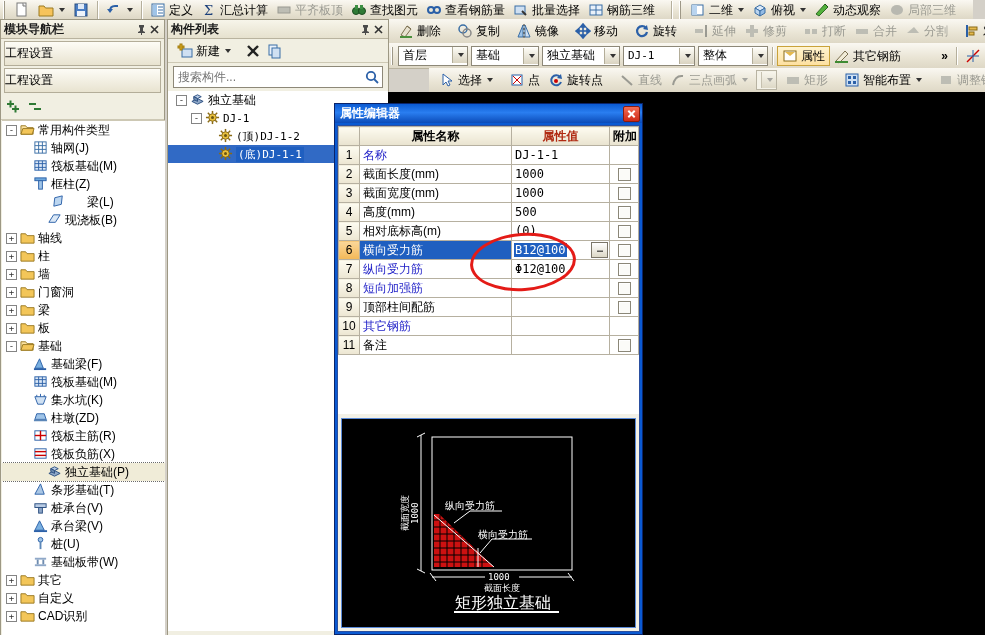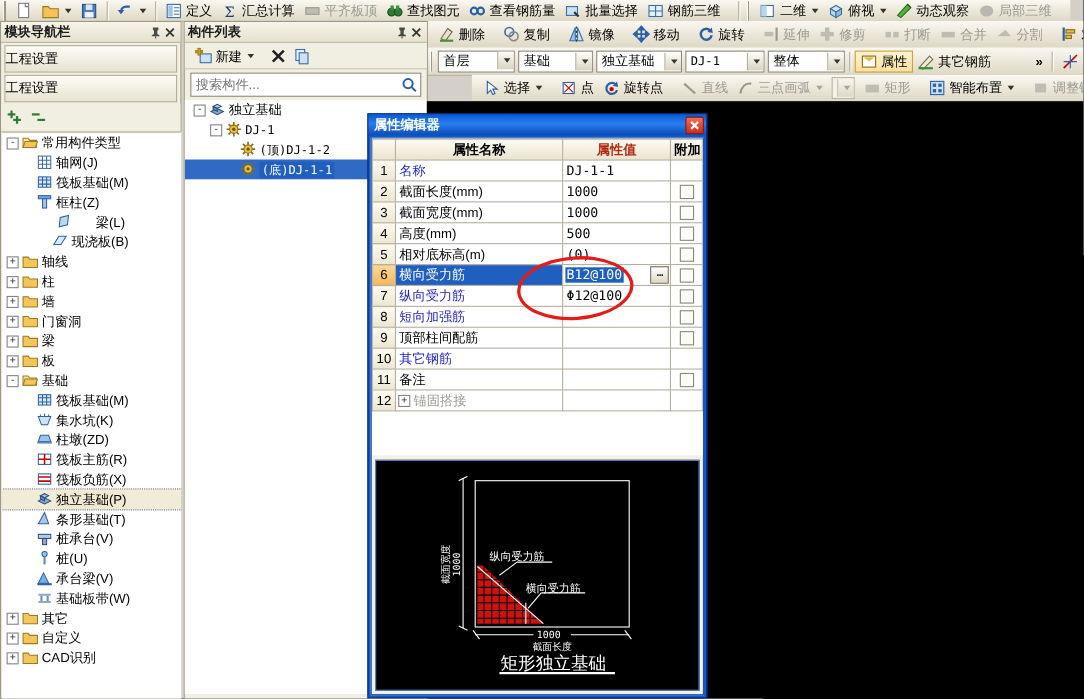--- a/index.html
+++ b/index.html
@@ -660,20 +660,28 @@
         <span class="exp">-</span>
         <span class="ico" style="width: 15px; flex: 0 0 15px; margin-right: 3px;"><svg width="15" height="15" viewBox="0 0 16 16">
             <path d="M1 4h5l1.5 2H14v7H1z" fill="#fbe2a0" stroke="#9a7a22"></path>
             <path d="M3 7h12l-2 6H1z" fill="#f3c659" stroke="#9a7a22"></path>
           </svg></span>
         <span>基础</span>
       </div>
       <div class="row" style="padding-left: 19px;">
         <span style="width: 12px; flex: 0 0 12px;"></span>
         <span class="ico" style="width: 15px; flex: 0 0 15px; margin-right: 3px;"><svg width="15" height="15" viewBox="0 0 16 16">
+            <polygon points="2,13 7,3 11,13" fill="#7ab0e0" stroke="#2b60a8"></polygon>
+            <rect x="1" y="13" width="13" height="2" fill="#2b60a8"></rect>
+          </svg></span>
+        <span>基础梁(F)</span>
+      </div>
+      <div class="row" style="padding-left: 19px;">
+        <span style="width: 12px; flex: 0 0 12px;"></span>
+        <span class="ico" style="width: 15px; flex: 0 0 15px; margin-right: 3px;"><svg width="15" height="15" viewBox="0 0 16 16">
             <rect x="2" y="3" width="12" height="10" fill="#dbe8f6" stroke="#2b60a8"></rect>
             <line x1="2" y1="6" x2="14" y2="6" stroke="#2b60a8"></line>
             <line x1="2" y1="10" x2="14" y2="10" stroke="#2b60a8"></line>
             <line x1="6" y1="3" x2="6" y2="13" stroke="#2b60a8"></line>
             <line x1="10" y1="3" x2="10" y2="13" stroke="#2b60a8"></line>
           </svg></span>
         <span>筏板基础(M)</span>
       </div>
       <div class="row" style="padding-left: 19px;">
         <span style="width: 12px; flex: 0 0 12px;"></span>
@@ -704,21 +712,21 @@
       </div>
       <div class="row" style="padding-left: 19px;">
         <span style="width: 12px; flex: 0 0 12px;"></span>
         <span class="ico" style="width: 15px; flex: 0 0 15px; margin-right: 3px;"><svg width="15" height="15" viewBox="0 0 16 16">
             <rect x="2" y="3" width="12" height="10" fill="#fff" stroke="#2b60a8"></rect>
             <line x1="2" y1="6" x2="14" y2="6" stroke="#c00" stroke-width="1.5"></line>
             <line x1="2" y1="10" x2="14" y2="10" stroke="#c00" stroke-width="1.5"></line>
           </svg></span>
         <span>筏板负筋(X)</span>
       </div>
-      <div class="row selrow" style="padding-left: 19px;">
+      <div class="row selrow" style="padding-left: 33px;">
         <span style="width: 12px; flex: 0 0 12px;"></span>
         <span class="ico" style="width: 15px; flex: 0 0 15px; margin-right: 3px;"><svg width="15" height="15" viewBox="0 0 16 16">
             <polygon points="2,10 8,7 14,10 8,13" fill="#8fa8c8" stroke="#2b4e80"></polygon>
             <polygon points="4,5 8,3 12,5 8,7" fill="#b8cbe4" stroke="#2b4e80"></polygon>
             <polygon points="4,5 4,8 8,10 8,7" fill="#6f8cb0" stroke="#2b4e80"></polygon>
           </svg></span>
         <span style="background: rgb(239, 233, 212);">独立基础(P)</span>
       </div>
       <div class="row" style="padding-left: 19px;">
         <span style="width: 12px; flex: 0 0 12px;"></span>
@@ -731,32 +739,32 @@
         <span style="width: 12px; flex: 0 0 12px;"></span>
         <span class="ico" style="width: 15px; flex: 0 0 15px; margin-right: 3px;"><svg width="15" height="15" viewBox="0 0 16 16">
             <rect x="2" y="4" width="12" height="4" fill="#b8cbe4" stroke="#2b4e80"></rect>
             <rect x="6" y="8" width="4" height="6" fill="#8fa8c8" stroke="#2b4e80"></rect>
           </svg></span>
         <span>桩承台(V)</span>
       </div>
       <div class="row" style="padding-left: 19px;">
         <span style="width: 12px; flex: 0 0 12px;"></span>
         <span class="ico" style="width: 15px; flex: 0 0 15px; margin-right: 3px;"><svg width="15" height="15" viewBox="0 0 16 16">
+            <polygon points="2,13 7,3 12,13" fill="#7ab0e0" stroke="#2b60a8"></polygon>
+            <rect x="1" y="13" width="14" height="2" fill="#2b60a8"></rect>
+          </svg></span>
+        <span>承台梁(V)</span>
+      </div>
+      <div class="row" style="padding-left: 19px;">
+        <span style="width: 12px; flex: 0 0 12px;"></span>
+        <span class="ico" style="width: 15px; flex: 0 0 15px; margin-right: 3px;"><svg width="15" height="15" viewBox="0 0 16 16">
             <circle cx="8" cy="4" r="2.5" fill="#9fc4e8" stroke="#2b60a8"></circle>
             <rect x="7" y="6" width="2" height="8" fill="#5c87b8"></rect>
           </svg></span>
         <span>桩(U)</span>
-      </div>
-      <div class="row" style="padding-left: 19px;">
-        <span style="width: 12px; flex: 0 0 12px;"></span>
-        <span class="ico" style="width: 15px; flex: 0 0 15px; margin-right: 3px;"><svg width="15" height="15" viewBox="0 0 16 16">
-            <polygon points="2,13 7,3 12,13" fill="#7ab0e0" stroke="#2b60a8"></polygon>
-            <rect x="1" y="13" width="14" height="2" fill="#2b60a8"></rect>
-          </svg></span>
-        <span>承台梁(V)</span>
       </div>
       <div class="row" style="padding-left: 19px;">
         <span style="width: 12px; flex: 0 0 12px;"></span>
         <span class="ico" style="width: 15px; flex: 0 0 15px; margin-right: 3px;"><svg width="15" height="15" viewBox="0 0 16 16">
             <rect x="2" y="4" width="12" height="2" fill="#8fa8c8"></rect>
             <rect x="2" y="11" width="12" height="2" fill="#8fa8c8"></rect>
             <rect x="4" y="6" width="2" height="5" fill="#6f8cb0"></rect>
             <rect x="10" y="6" width="2" height="5" fill="#6f8cb0"></rect>
           </svg></span>
         <span>基础板带(W)</span>
@@ -1029,26 +1037,20 @@
               <td></td>
             </tr>
             <tr>
               <td class="idx">11</td>
               <td class="nm"><span>备注</span></td>
               <td class="val"><span></span></td>
               <td>
                 <span class="chk"></span>
               </td>
             </tr>
-            <tr>
-              <td class="idx">12</td>
-              <td class="nm" style="padding-left: 2px;"><span class="exp" style="display: inline-block; vertical-align: middle;">+</span><span style="color: rgb(155, 155, 147);">锚固搭接</span></td>
-              <td class="val"><span></span></td>
-              <td></td>
-            </tr>
           </tbody>
       </table>
     </div>
     <div id="preview" style="position:absolute;left:3px;right:3px;top:292px;bottom:3px;border:1px solid #5a8ad8;">
       <svg width="297" height="205" viewBox="0 0 297 205">
 
         <rect x="90" y="18" width="140" height="133" fill="none" stroke="#ffffff" stroke-width="1"></rect>
 
         <line x1="79" y1="16" x2="79" y2="152" stroke="#fff"></line>
         <line x1="75" y1="18" x2="83" y2="14" stroke="#fff"></line>

